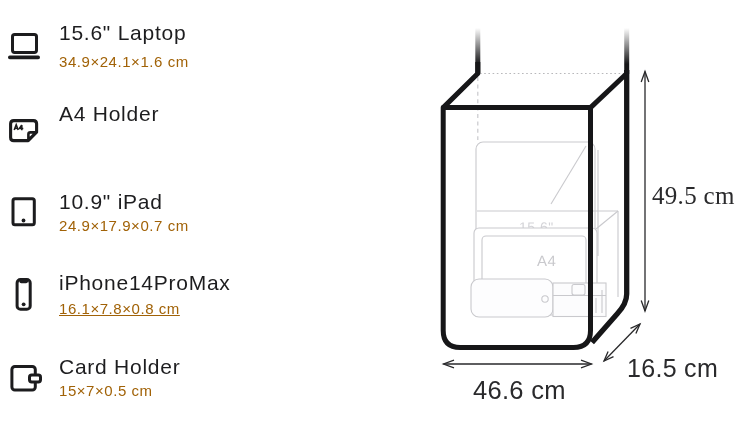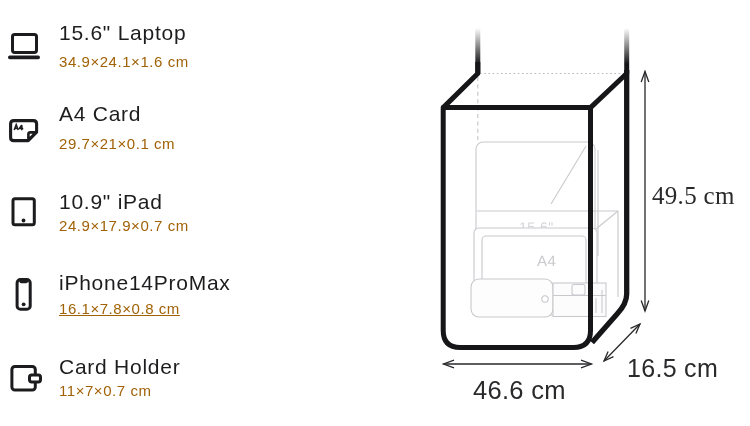--- a/index.html
+++ b/index.html
@@ -17,22 +17,21 @@
   <div class="t">15.6" Laptop</div>
   <div class="s">34.9×24.1×1.6 cm</div>
 </div>
 
 <svg class="icon" style="left:8px;top:31px;" width="34" height="30" viewBox="0 0 34 30">
   <rect x="4.5" y="3.5" width="24" height="18" rx="2.2" fill="none" stroke="#1c1c1e" stroke-width="3"></rect>
   <line x1="1.8" y1="26.4" x2="30.2" y2="26.4" stroke="#1c1c1e" stroke-width="3.6" stroke-linecap="round"></line>
 </svg>
 
 <div class="row" style="top:102px;">
-  <div class="t">A4 Card</div>
-  <div class="s" style="margin-top:9px;">29.7×21×0.1 cm</div>
+  <div class="t">A4 Holder</div>
 </div>
 
 <svg class="icon" style="left:9.3px;top:119px;" width="32" height="26" viewBox="0 0 32 26">
   <path d="M4.8,1.6 H24.4 Q27.6,1.6 27.6,4.8 V13.2 L19.2,21.6 H4.8 Q1.6,21.6 1.6,18.4 V4.8 Q1.6,1.6 4.8,1.6 Z" fill="none" stroke="#1c1c1e" stroke-width="3.1" stroke-linejoin="round"></path>
   <path d="M26.8,13.4 L19.4,20.8 V15.4 Q19.4,13.4 21.4,13.4 Z" fill="#ffffff" stroke="#1c1c1e" stroke-width="2.6" stroke-linejoin="round"></path>
   <g stroke="#1c1c1e" stroke-width="1.6" fill="none">
       <path d="M5.2,11 L7.2,5.7 L9.2,11"></path>
       <path d="M6.0,9.3 H8.4"></path>
       <path d="M12.8,6.0 L10.4,9.5 H14.3"></path>
       <path d="M12.8,6.3 V11.2"></path>
@@ -55,21 +54,21 @@
 </div>
 
 <svg class="icon" style="left:14px;top:277px;" width="20" height="36" viewBox="0 0 20 36">
   <rect x="3.1" y="2.5" width="13.1" height="29.8" rx="3.4" fill="none" stroke="#1c1c1e" stroke-width="3"></rect>
   <path d="M5.3,3.2 V4.2 Q5.3,6.2 7.3,6.2 H12 Q14,6.2 14,4.2 V3.2 Z" fill="#1c1c1e"></path>
   <circle cx="9.65" cy="27.3" r="1.9" fill="#1c1c1e"></circle>
 </svg>
 
 <div class="row" style="top:355px;">
   <div class="t">Card Holder</div>
-  <div class="s" style="margin-top:3px;">11×7×0.7 cm</div>
+  <div class="s" style="margin-top:3px;">15×7×0.5 cm</div>
 </div>
 
 <svg class="icon" style="left:9px;top:363px;" width="34" height="30" viewBox="0 0 34 30">
   <rect x="2.9" y="3.5" width="23.4" height="23.5" rx="3" fill="none" stroke="#1c1c1e" stroke-width="3"></rect>
   <rect x="20.5" y="12" width="11" height="7" rx="2.2" fill="#ffffff" stroke="#1c1c1e" stroke-width="3"></rect>
 </svg>
 
 <svg style="position:absolute;left:0;top:0;" width="750" height="426" viewBox="0 0 750 426">
   <defs>
     <linearGradient id="fadeL" gradientUnits="userSpaceOnUse" x1="0" y1="28" x2="0" y2="64">

